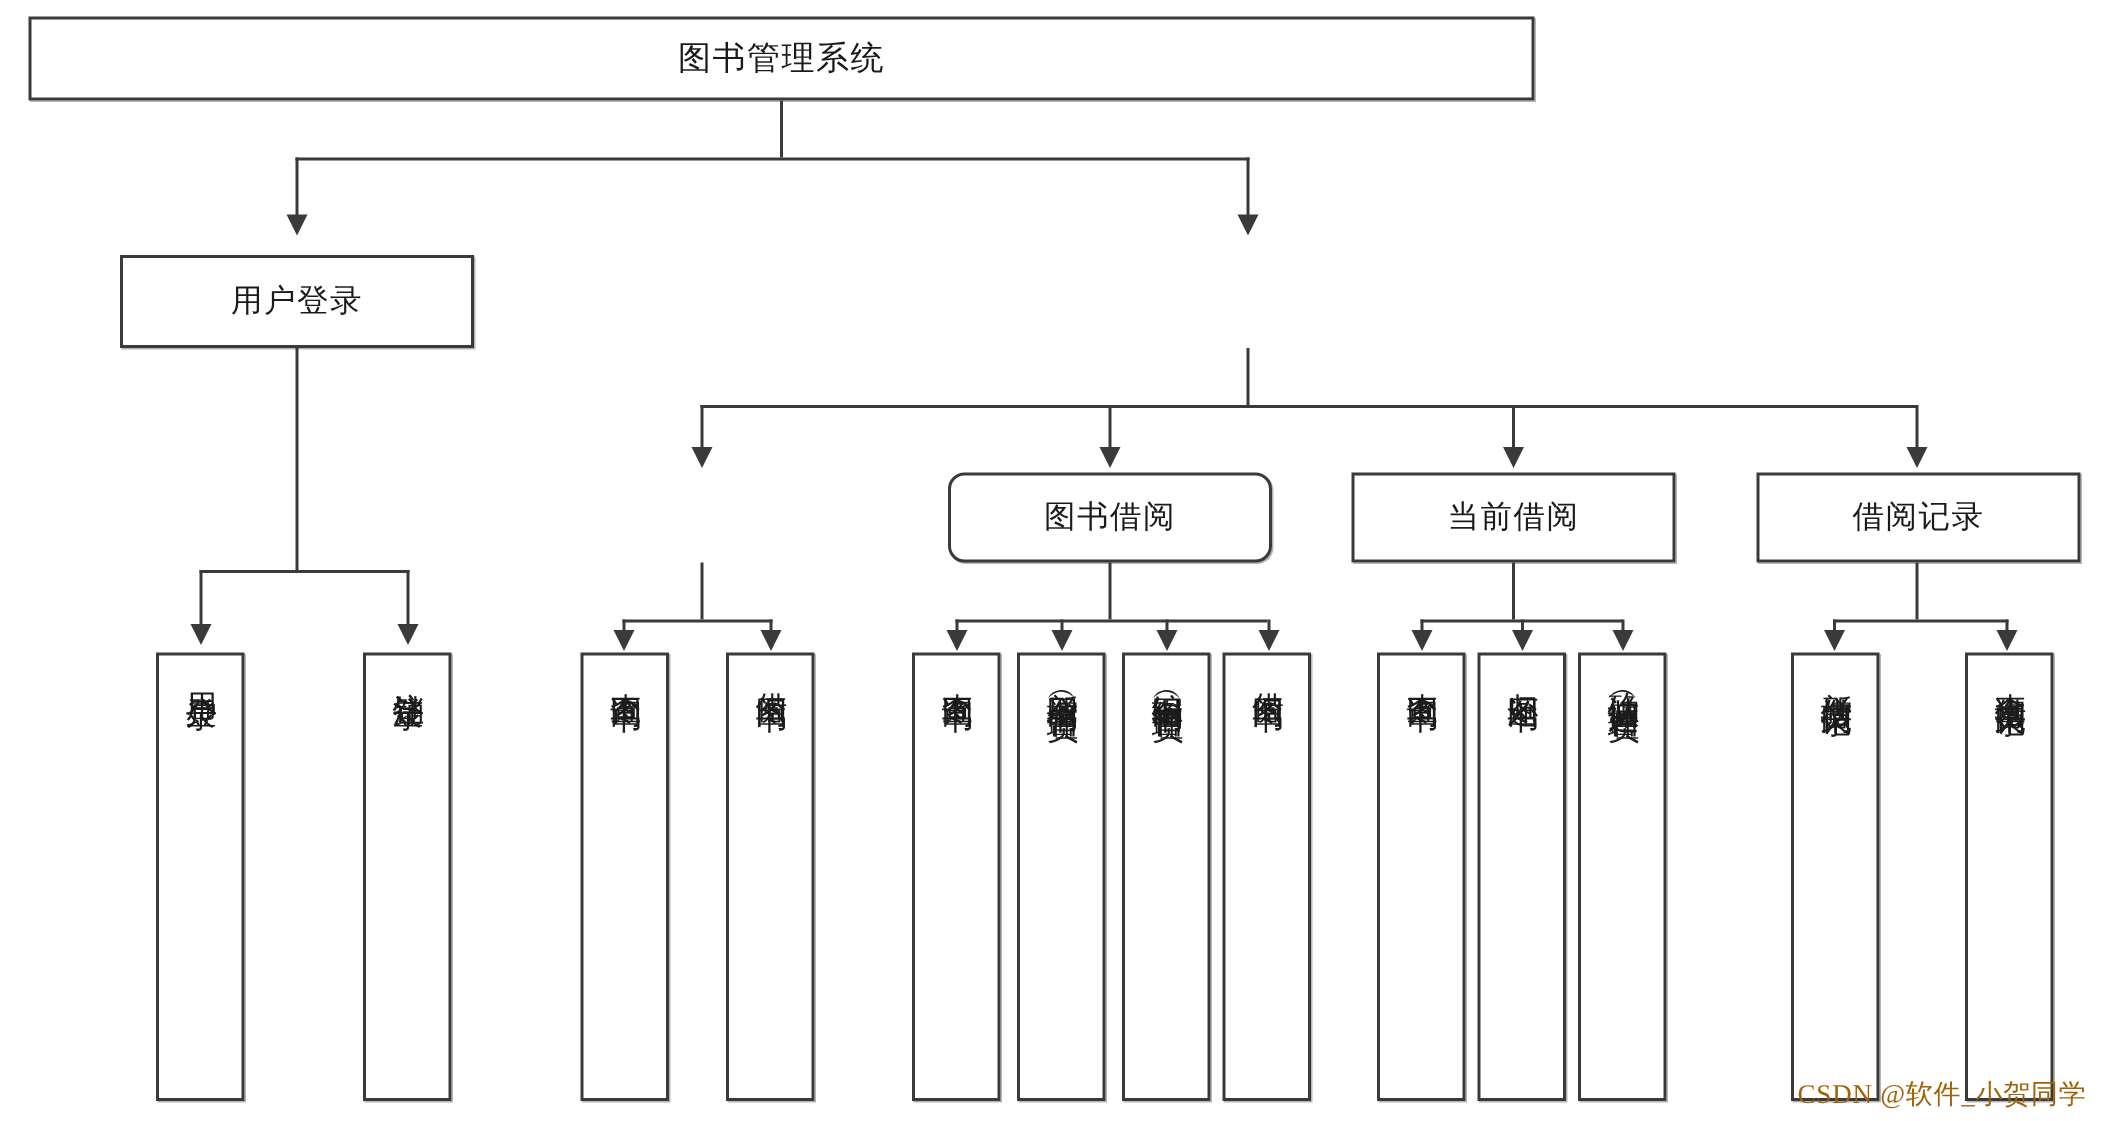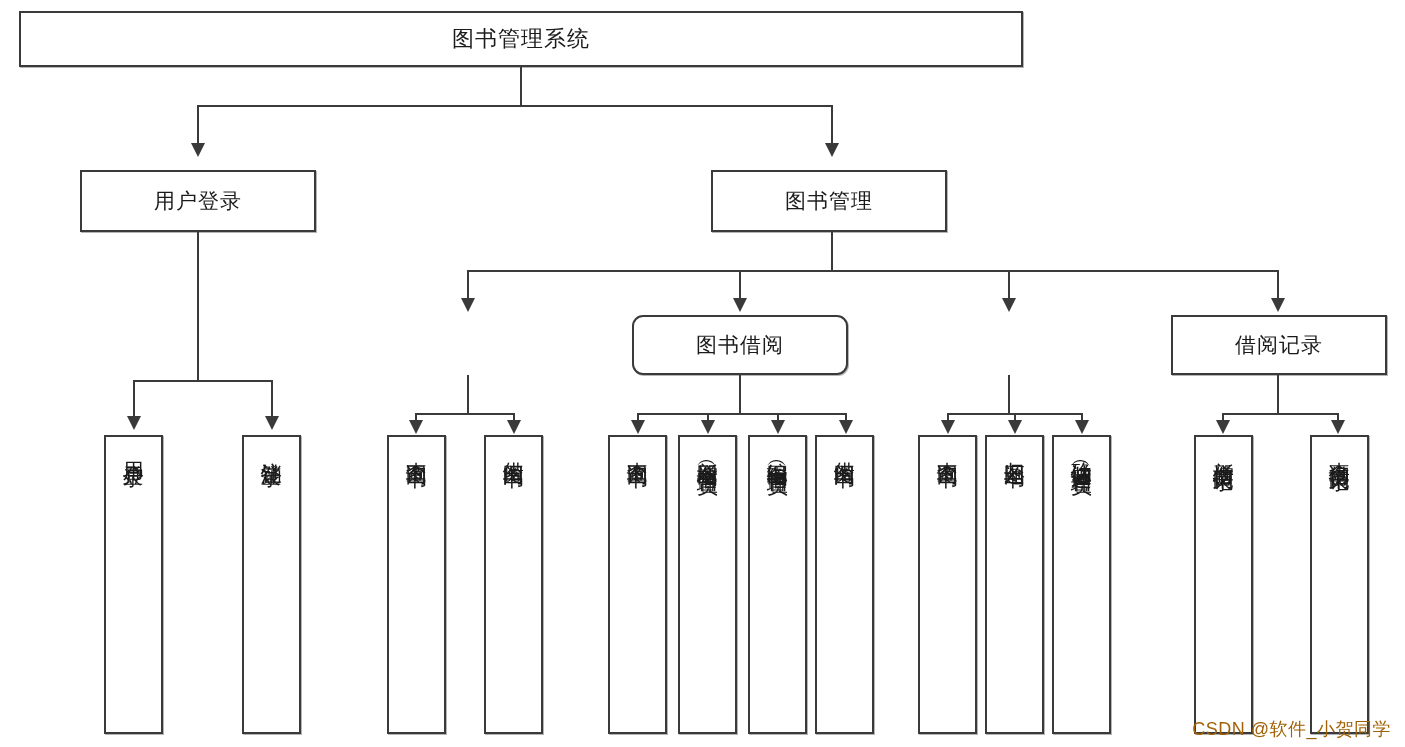--- a/index.html
+++ b/index.html
@@ -5,21 +5,21 @@
   html, body {
     margin: 0;
     padding: 0;
     background: #ffffff;
   }
   #canvas {
     position: relative;
     width: 1405px;
     height: 747px;
     background: #ffffff;
-    font-family: Liberation Sans, sans-serif;
+    font-family: Liberation Serif, serif;
     overflow: hidden;
   }
 
   
   .node {
     position: absolute;
     box-sizing: border-box;
     background: #ffffff;
     border: 2px solid #3a3a3a;
     display: flex;
@@ -95,23 +95,20 @@
 
   <div class="vline" style="left:197px; top:105px; height:40px;"></div>
   <div class="arrow" style="left:191px; top:143px;"></div>
 
   <div class="vline" style="left:831px; top:105px; height:40px;"></div>
   <div class="arrow" style="left:825px; top:143px;"></div>
 
   <div class="node horiz" style="left:80px; top:170px; width:236px; height:62px;">
     <span>用户登录</span>
   </div>
-  <div class="node horiz" style="left:711px; top:170px; width:236px; height:62px;">
-    <span>图书管理</span>
-  </div>
 
   <div class="vline" style="left:197px; top:232px; height:148px;"></div>
   <div class="hline" style="left:133px; top:380px; width:140px;"></div>
   <div class="vline" style="left:133px; top:380px; height:38px;"></div>
   <div class="arrow" style="left:127px; top:416px;"></div>
   <div class="vline" style="left:271px; top:380px; height:38px;"></div>
   <div class="arrow" style="left:265px; top:416px;"></div>
 
   <div class="vline" style="left:831px; top:232px; height:38px;"></div>
   <div class="hline" style="left:467px; top:270px; width:811px;"></div>
@@ -120,20 +117,23 @@
   <div class="arrow" style="left:461px; top:298px;"></div>
   <div class="vline" style="left:739px; top:270px; height:30px;"></div>
   <div class="arrow" style="left:733px; top:298px;"></div>
   <div class="vline" style="left:1008px; top:270px; height:30px;"></div>
   <div class="arrow" style="left:1002px; top:298px;"></div>
   <div class="vline" style="left:1277px; top:270px; height:30px;"></div>
   <div class="arrow" style="left:1271px; top:298px;"></div>
 
   <div class="node horiz" style="left:632px; top:315px; width:216px; height:60px;border-radius:11px;">
     <span>图书借阅</span>
+  </div>
+  <div class="node horiz" style="left:901px; top:315px; width:216px; height:60px;">
+    <span>当前借阅</span>
   </div>
   <div class="node horiz" style="left:1171px; top:315px; width:216px; height:60px;">
     <span>借阅记录</span>
   </div>
 
   <div class="vline" style="left:467px; top:375px; height:38px;"></div>
   <div class="hline" style="left:415px; top:413px; width:100px;"></div>
   <div class="vline" style="left:415px; top:413px; height:9px;"></div>
   <div class="arrow" style="left:409px; top:420px;"></div>
   <div class="vline" style="left:513px; top:413px; height:9px;"></div>

